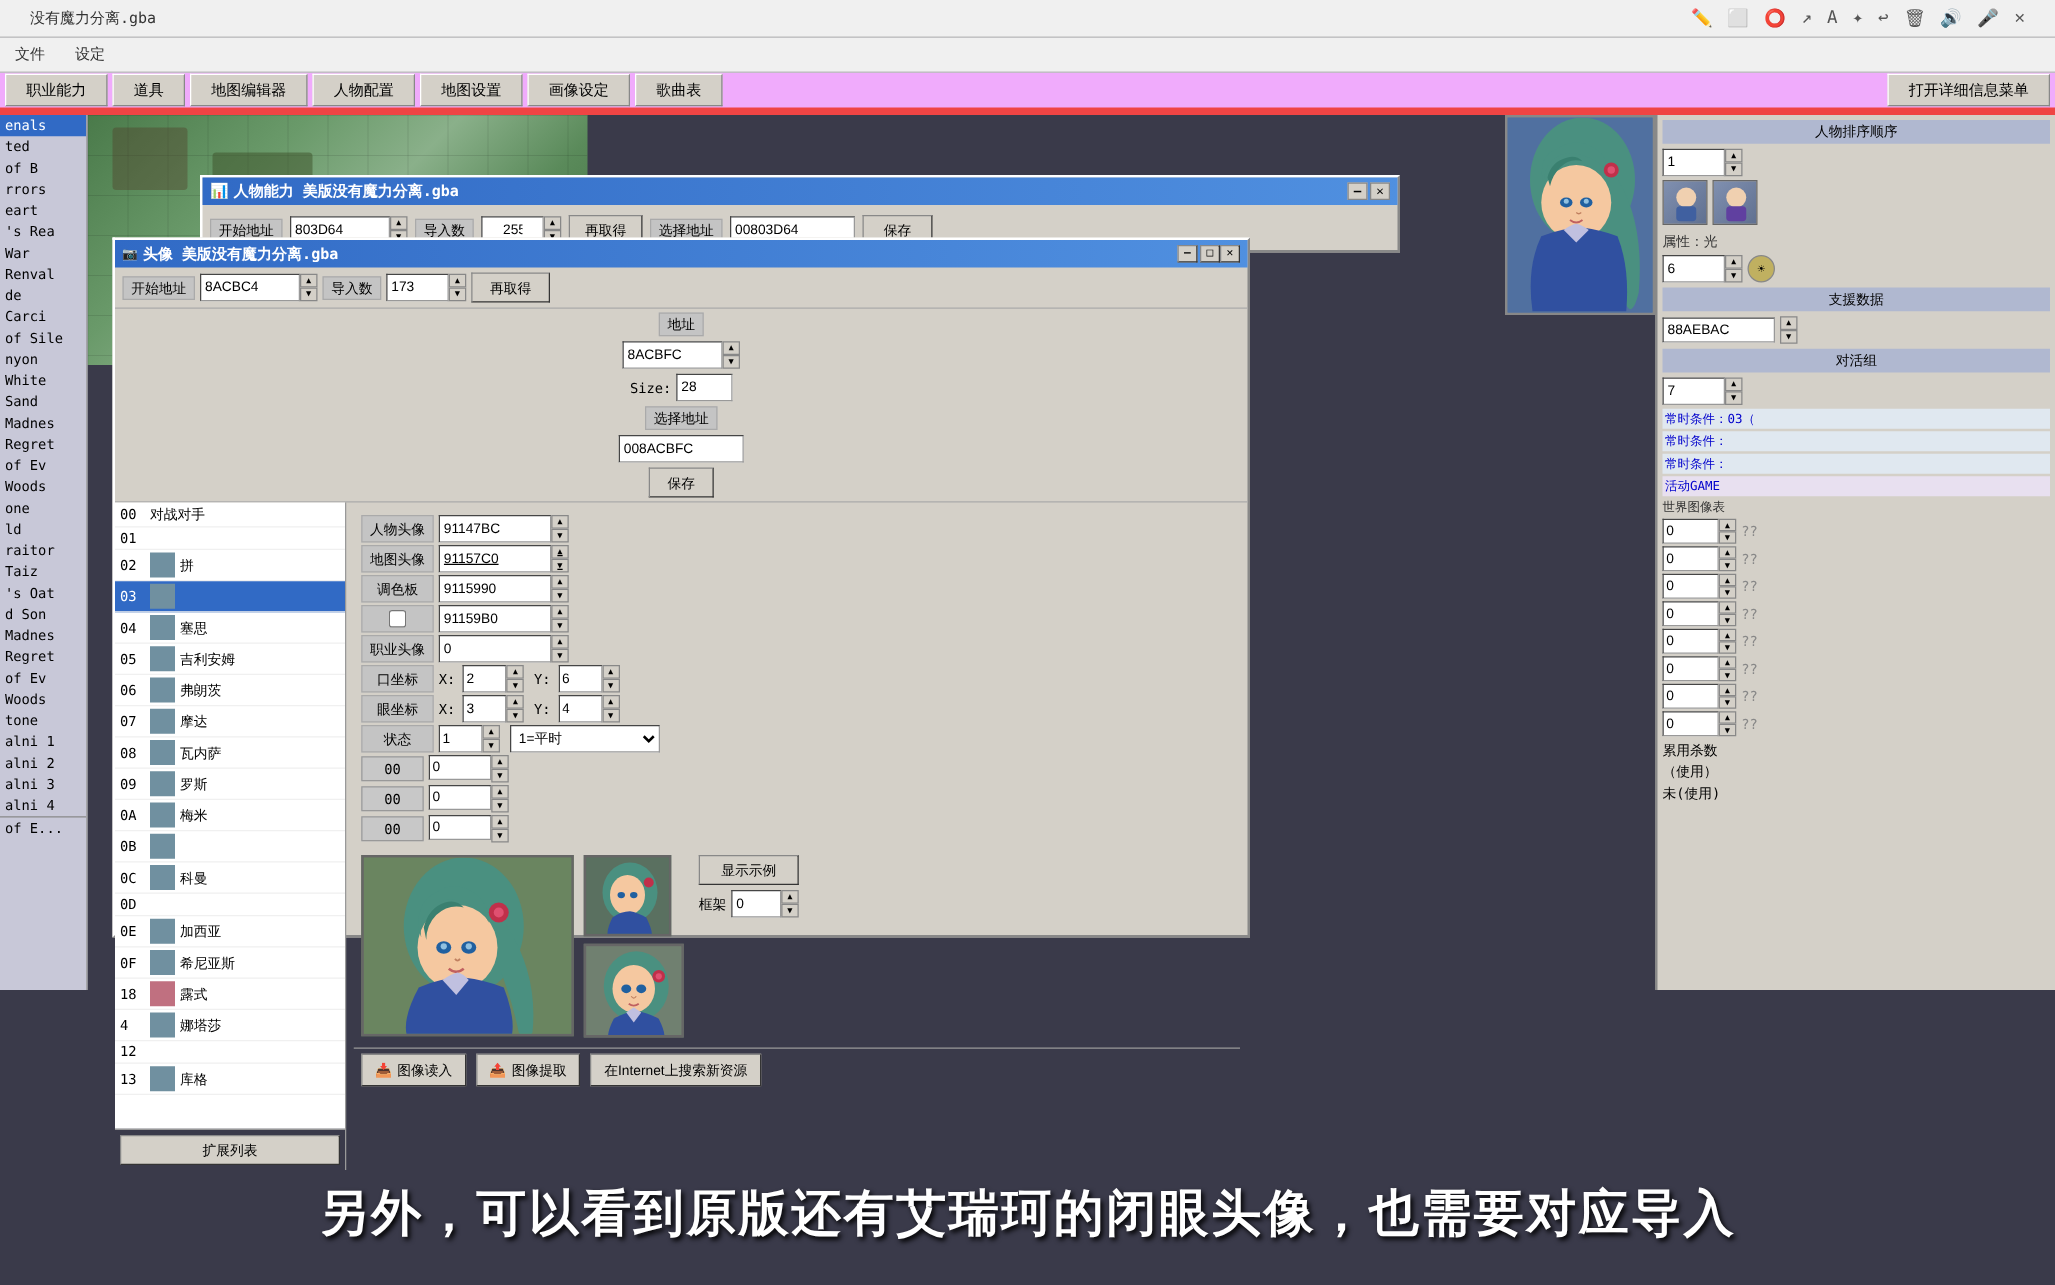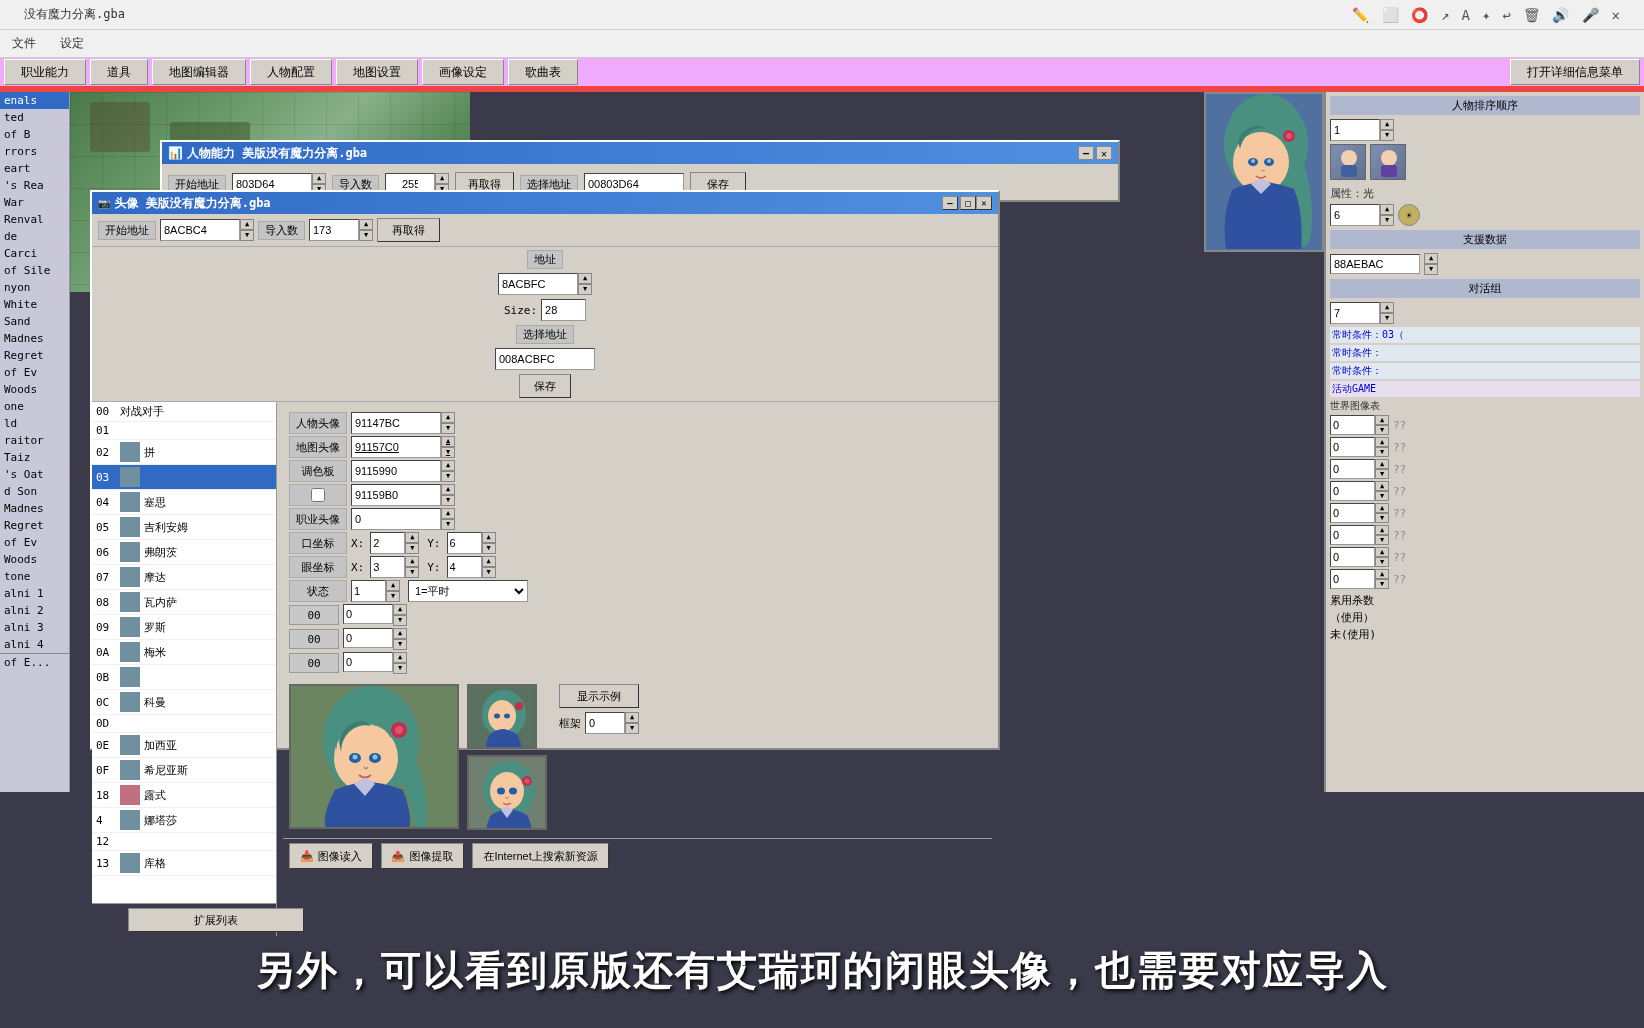--- a/index.html
+++ b/index.html
@@ -307,21 +307,20 @@
       padding: 4px;
       border-top: 1px solid #999;
     }
     .expand-btn {
       width: 100%;
       height: 24px;
       background: #d4d0c8;
       border: 1px outset #888;
       font-size: 11px;
       cursor: pointer;
-      margin-left: 32px;
     }
 
     
     .head-right-panel {
       flex: 1;
       padding: 6px;
       display: flex;
       flex-direction: column;
       gap: 4px;
       overflow: hidden;

